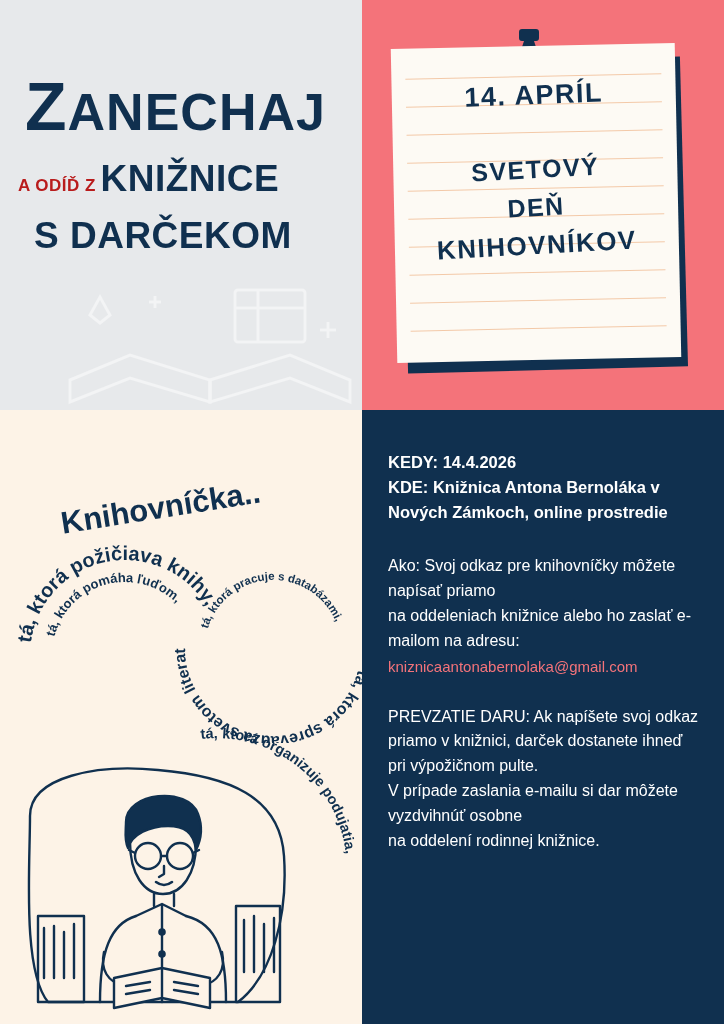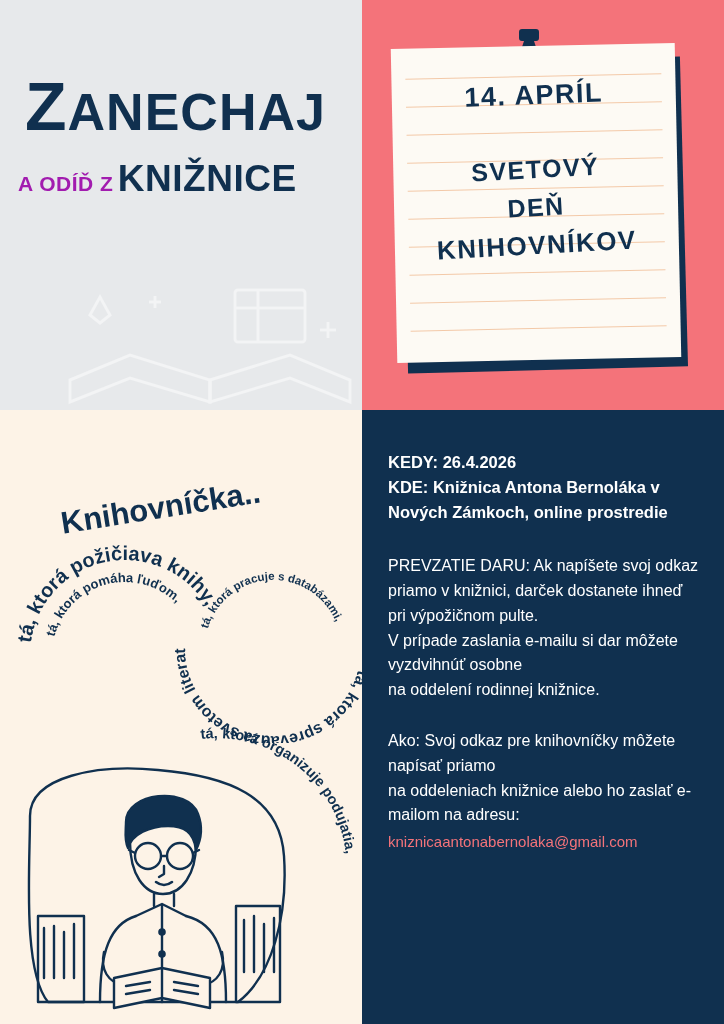--- a/index.html
+++ b/index.html
@@ -82,23 +82,23 @@
     line-height: 1.35;
     margin: 0 0 18px 0;
     text-transform: uppercase;
   }
   .h-line3 {
     margin: 0 0 18px 0;
     line-height: 1;
     white-space: nowrap;
   }
   .h-line3 .small-pink {
-    font-size: 21px;
-    font-weight: 700;
-    color: #a21caf;
+    font-size: 17px;
+    font-weight: 700;
+    color: #b91c1c;
     letter-spacing: 0.5px;
     text-transform: uppercase;
   }
   .h-line3 .big-navy {
     font-size: 37px;
     font-weight: 700;
     color: #10304f;
     letter-spacing: 0.5px;
     text-transform: uppercase;
   }
@@ -258,20 +258,21 @@
   </svg>
 
   <div class="headline">
     <div class="h-zanechaj">
       <span class="big">Z</span><span>ANECHAJ</span>
     </div>
     <div class="h-line3">
       <span class="small-pink">A ODÍĎ Z</span>
       <span class="big-navy">KNIŽNICE</span>
     </div>
+    <div class="h-line4">S DARČEKOM</div>
   </div>
 
   <svg class="pin" viewBox="0 0 34 40">
     <path d="M10 3 h14 a3 3 0 0 1 3 3 v6 a3 3 0 0 1 -3 3 h-2 l3 9 h-16 l3 -9 h-2 a3 3 0 0 1 -3 -3 v-6 a3 3 0 0 1 3 -3 z" fill="#10304f"></path>
     <path d="M17 24 l0 14" stroke="#10304f" stroke-width="3" fill="none"></path>
   </svg>
 
   <div class="note-shadow"></div>
   <div class="note-card">
     <div class="note-lines">
@@ -290,31 +291,31 @@
       <div class="note-date">14. APRÍL</div>
       <div class="note-title">
         <span class="l1">SVETOVÝ</span>
         <span class="l2">DEŇ</span>
         <span class="l3">KNIHOVNÍKOV</span>
       </div>
     </div>
   </div>
 
   <div class="info">
-    <p class="info-block-bold" style="white-space:pre-line">KEDY: 26.4.2026
+    <p class="info-block-bold" style="white-space:pre-line">KEDY: 14.4.2026
 KDE: Knižnica Antona Bernoláka v Nových Zámkoch, online prostredie</p>
-    <p class="info-block" style="white-space:pre-line">PREVZATIE DARU: Ak napíšete svoj odkaz priamo v knižnici, darček dostanete ihneď
-pri výpožičnom pulte.
-V prípade zaslania e-mailu si dar môžete vyzdvihnúť osobne
-na oddelení rodinnej knižnice.</p>
     <p class="info-block">
       <span style="white-space:pre-line">Ako: Svoj odkaz pre knihovníčky môžete napísať priamo
 na oddeleniach knižnice alebo ho zaslať e-mailom na adresu:</span>
       <a class="info-email" href="#">kniznicaantonabernolaka@gmail.com</a>
     </p>
+    <p class="info-block" style="white-space:pre-line">PREVZATIE DARU: Ak napíšete svoj odkaz priamo v knižnici, darček dostanete ihneď
+pri výpožičnom pulte.
+V prípade zaslania e-mailu si dar môžete vyzdvihnúť osobne
+na oddelení rodinnej knižnice.</p>
   </div>
 
   <div class="knih-title">Knihovníčka..</div>
 
   <div class="circle-text" style="left:10px; top:540px; width:220px; height:220px;">
     <svg viewBox="0 0 220 220" width="220" height="220">
       <defs>
         <path id="ring1outer" d="M 20,115 a 95,95 0 1,1 190,0" fill="none"></path>
         <path id="ring1inner" d="M 42,115 a 73,73 0 1,1 146,0" fill="none"></path>
       </defs>

